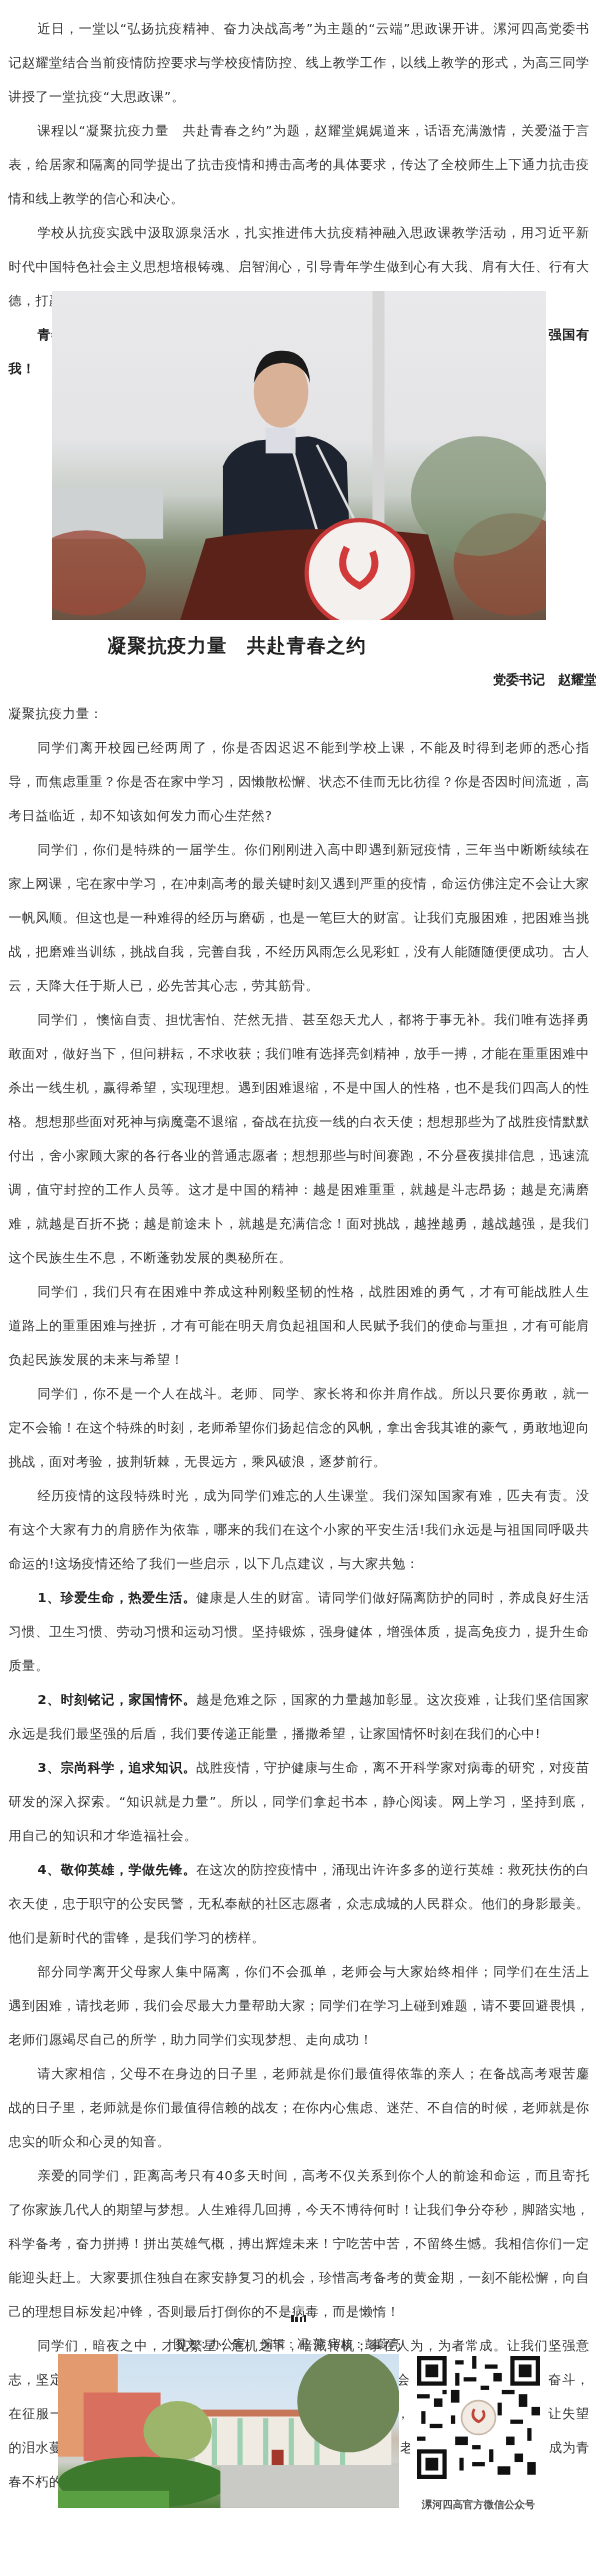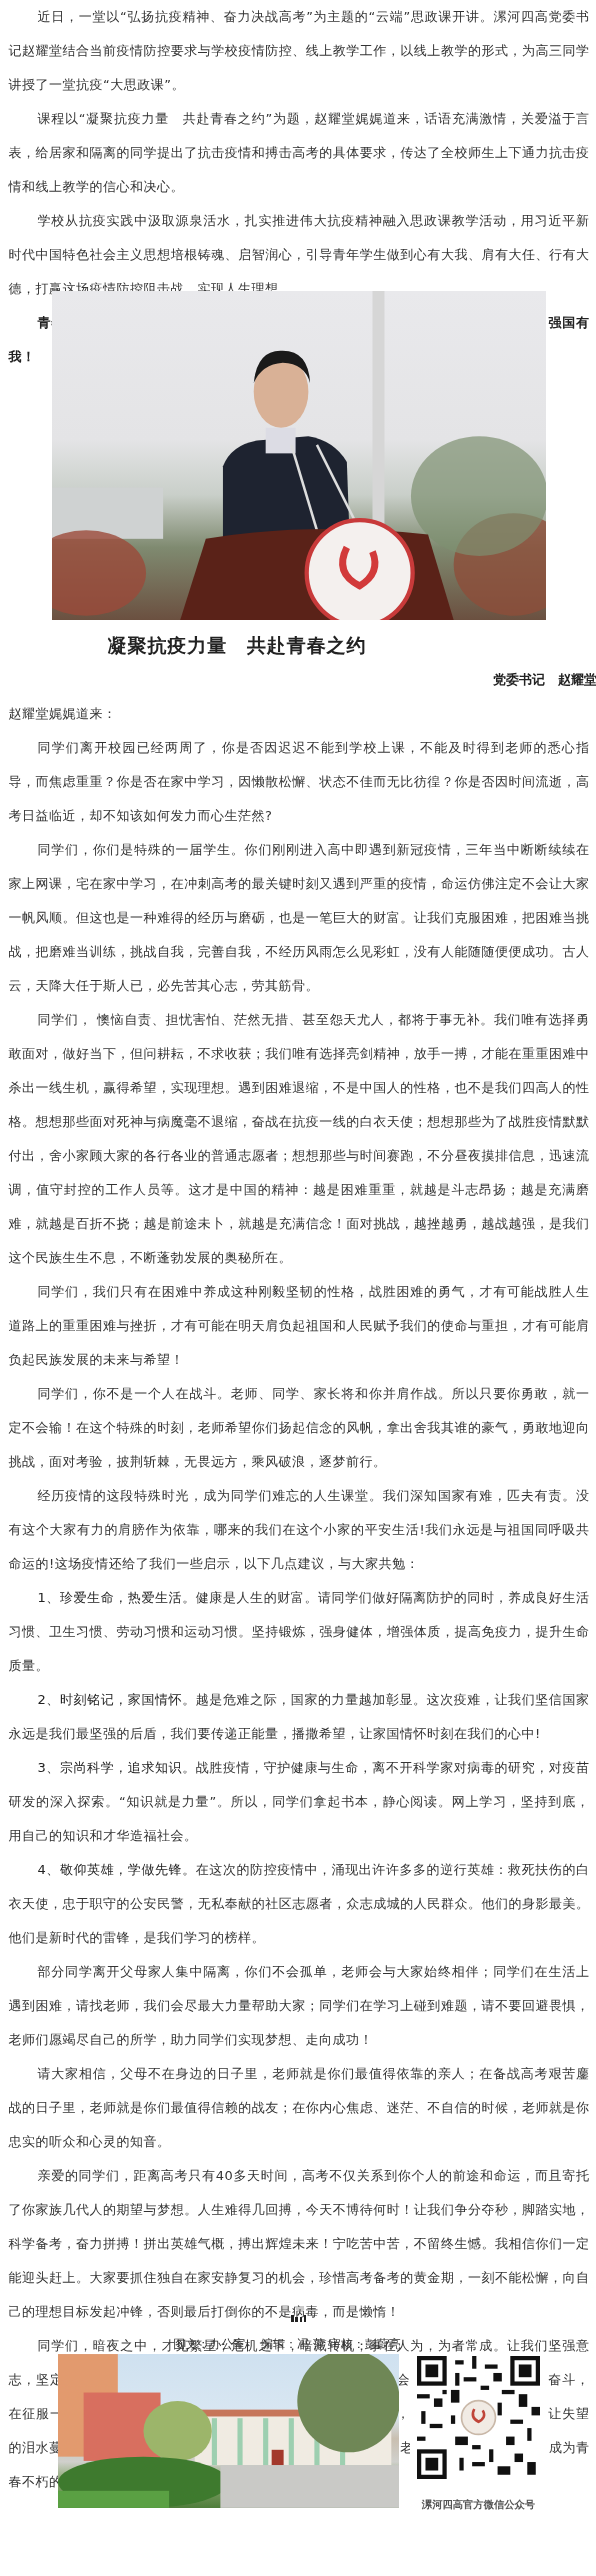--- a/index.html
+++ b/index.html
@@ -1,22 +1,22 @@
 <!DOCTYPE html>
 <html style="font-size:13.7px"><head>
 <meta charset="utf-8">
 <style>
   html, body { margin:0; padding:0; background:#ffffff; }
   body { width:597px; height:2576px; position:relative; overflow:hidden;
          font-family:"DejaVu Sans","Liberation Sans",sans-serif; color:#333; }
-  .article { position:absolute; left:8.5px; top:0; width:581px; }
+  .article { position:absolute; left:8.5px; top:12px; width:581px; }
   p { margin:0; font-size:13px; line-height:34px; letter-spacing:0.5px; text-align:justify; }
   p.indent { text-indent:29px; }
   p.bold { font-weight:bold; color:#222; }
-  .strong { font-weight:normal; color:#222; }
+  .strong { font-weight:bold; color:#222; }
   .photo { position:absolute; left:52px; top:291px; width:494px; height:329px; overflow:hidden;
            background:linear-gradient(#e9e9ec 0%, #e4e4e6 45%, #c9cfc9 62%, #7f8a70 78%, #6b5040 100%); }
   .title { position:absolute; left:0; top:620px; width:474px; text-align:center; font-size:19px;
            font-weight:bold; color:#222; line-height:51px; letter-spacing:0.9px; }
   .byline { position:absolute; left:0; top:663px; width:597px; text-align:right; font-size:13px;
             font-weight:bold; color:#222; line-height:34px; }
   .body2 { position:absolute; left:8.5px; top:697px; width:581px; }
   .sep { position:absolute; left:291px; top:2315px; display:flex; gap:1.7px; align-items:flex-end; }
   .sep span { display:inline-block; width:2.6px; background:#222; }
   .credits { position:absolute; left:0; top:2334px; width:574px; text-align:center; font-size:12px;
@@ -53,21 +53,21 @@
     <path d="M150 385 L180 290 Q300 270 440 285 L470 385 Z" fill="#5a2218"></path>
     <circle cx="360" cy="330" r="62" fill="#f4f0ee" stroke="#c83a3a" stroke-width="5"></circle>
     <path d="M345 300 Q330 330 360 345 Q385 330 375 305" fill="none" stroke="#d23a3a" stroke-width="8"></path>
   </svg>
 </div>
 
 <div class="title">凝聚抗疫力量　共赴青春之约</div>
 <div class="byline">党委书记　赵耀堂</div>
 
 <div class="body2">
-  <p>赵耀堂娓娓道来：</p>
+  <p>凝聚抗疫力量：</p>
   <p class="indent">同学们离开校园已经两周了，你是否因迟迟不能到学校上课，不能及时得到老师的悉心指导，而焦虑重重？你是否在家中学习，因懒散松懈、状态不佳而无比彷徨？你是否因时间流逝，高考日益临近，却不知该如何发力而心生茫然?</p>
   <p class="indent">同学们，你们是特殊的一届学生。你们刚刚进入高中即遇到新冠疫情，三年当中断断续续在家上网课，宅在家中学习，在冲刺高考的最关键时刻又遇到严重的疫情，命运仿佛注定不会让大家一帆风顺。但这也是一种难得的经历与磨砺，也是一笔巨大的财富。让我们克服困难，把困难当挑战，把磨难当训练，挑战自我，完善自我，不经历风雨怎么见彩虹，没有人能随随便便成功。古人云，天降大任于斯人已，必先苦其心志，劳其筋骨。</p>
   <p class="indent">同学们， 懊恼自责、担忧害怕、茫然无措、甚至怨天尤人，都将于事无补。我们唯有选择勇敢面对，做好当下，但问耕耘，不求收获；我们唯有选择亮剑精神，放手一搏，才能在重重困难中杀出一线生机，赢得希望，实现理想。遇到困难退缩，不是中国人的性格，也不是我们四高人的性格。想想那些面对死神与病魔毫不退缩，奋战在抗疫一线的白衣天使；想想那些为了战胜疫情默默付出，舍小家顾大家的各行各业的普通志愿者；想想那些与时间赛跑，不分昼夜摸排信息，迅速流调，值守封控的工作人员等。这才是中国的精神：越是困难重重，就越是斗志昂扬；越是充满磨难，就越是百折不挠；越是前途未卜，就越是充满信念！面对挑战，越挫越勇，越战越强，是我们这个民族生生不息，不断蓬勃发展的奥秘所在。</p>
   <p class="indent">同学们，我们只有在困难中养成这种刚毅坚韧的性格，战胜困难的勇气，才有可能战胜人生道路上的重重困难与挫折，才有可能在明天肩负起祖国和人民赋予我们的使命与重担，才有可能肩负起民族发展的未来与希望！</p>
   <p class="indent">同学们，你不是一个人在战斗。老师、同学、家长将和你并肩作战。所以只要你勇敢，就一定不会输！在这个特殊的时刻，老师希望你们扬起信念的风帆，拿出舍我其谁的豪气，勇敢地迎向挑战，面对考验，披荆斩棘，无畏远方，乘风破浪，逐梦前行。</p>
   <p class="indent">经历疫情的这段特殊时光，成为同学们难忘的人生课堂。我们深知国家有难，匹夫有责。没有这个大家有力的肩膀作为依靠，哪来的我们在这个小家的平安生活!我们永远是与祖国同呼吸共命运的!这场疫情还给了我们一些启示，以下几点建议，与大家共勉：</p>
 
   <p class="indent">
     <span class="strong">1、珍爱生命，热爱生活。</span><span>健康是人生的财富。请同学们做好隔离防护的同时，养成良好生活习惯、卫生习惯、劳动习惯和运动习惯。坚持锻炼，强身健体，增强体质，提高免疫力，提升生命质量。</span>
   </p>

